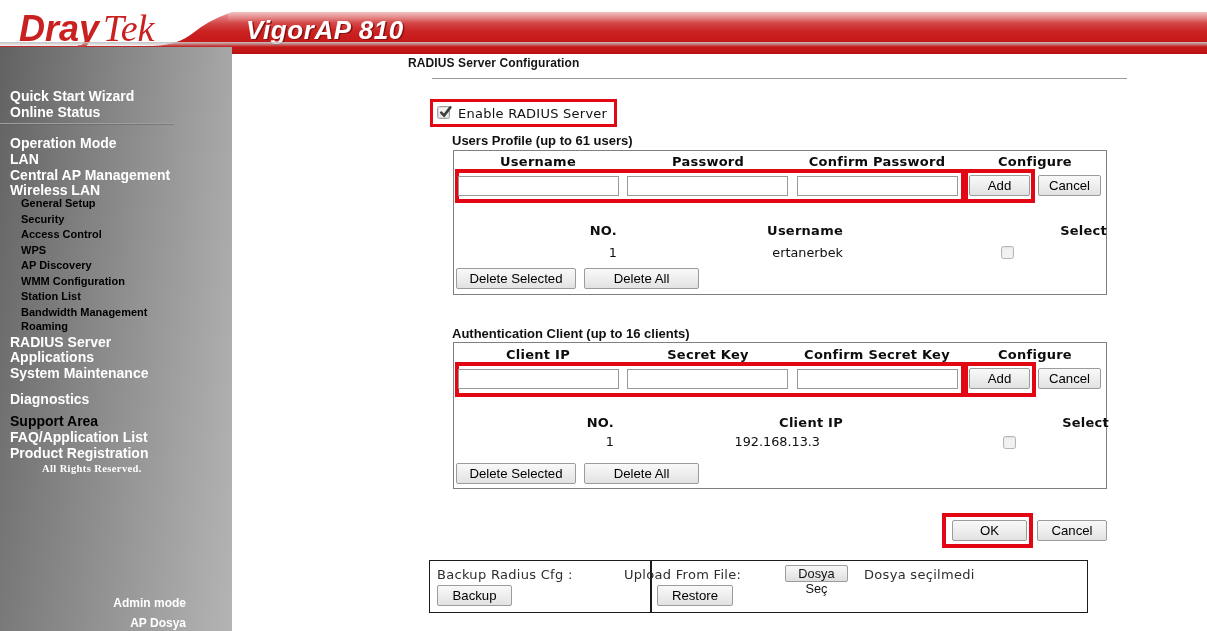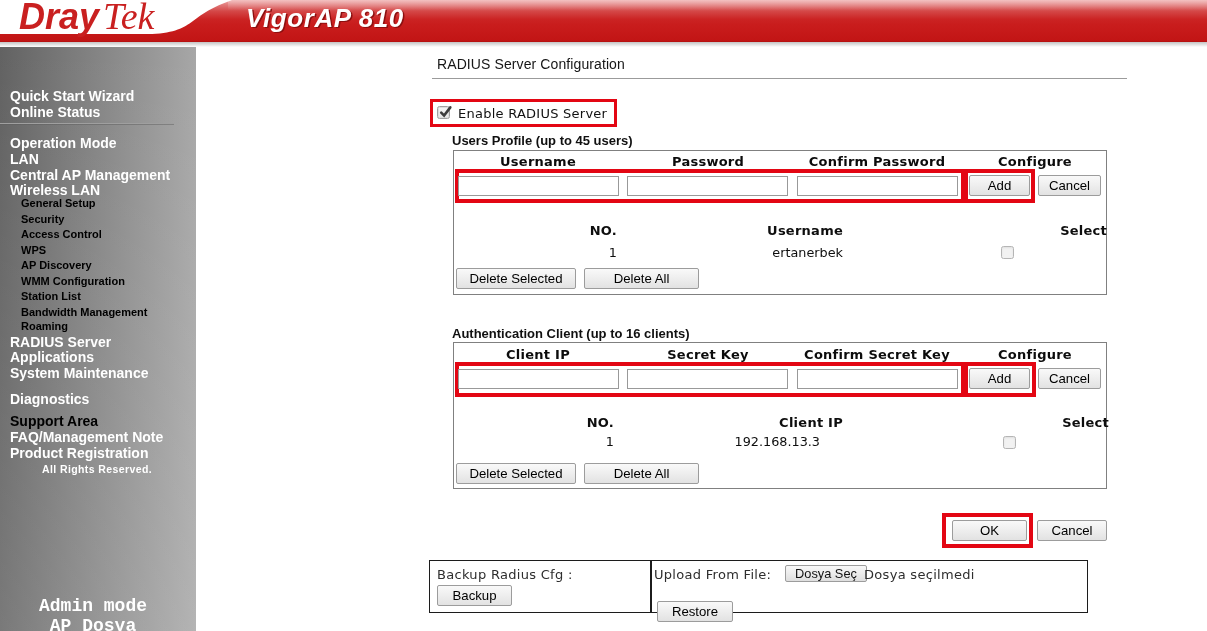--- a/index.html
+++ b/index.html
@@ -1,39 +1,39 @@
 <!DOCTYPE html>
 <html><head>
 <meta charset="utf-8">
 <style>
   * { margin:0; padding:0; box-sizing:border-box; }
   html,body { width:1207px; height:631px; background:#ffffff; overflow:hidden; }
   body { position:relative; font-family:"DejaVu Sans", sans-serif; }
 
   
-  .header { position:absolute; left:0; top:0; width:992px; height:42px; }
+  .header { position:absolute; left:0; top:12px; width:992px; height:42px; }
   .header-shadow { position:absolute; left:0; top:42px; width:1207px; height:5px;
     background:linear-gradient(#c3c3c3, rgba(255,255,255,0)); }
 
   
-  .sidebar { position:absolute; left:0; top:47px; width:196px; height:584px;
+  .sidebar { position:absolute; left:0; top:47px; width:232px; height:584px;
     background:linear-gradient(to bottom, rgba(255,255,255,0) 0%, rgba(255,255,255,0.15) 100%),
                linear-gradient(to right, #626262 0%, #a7a7a7 100%);
     font-family:"Liberation Sans", sans-serif; font-weight:bold; font-size:14px; }
   .nav-item { position:absolute; left:10px; white-space:nowrap; color:#ffffff; cursor:pointer; }
   .nav-item.sub { left:21px; color:#000000; font-size:11px; }
   .nav-item.dark { color:#000000; }
   .nav-divider { position:absolute; left:0; top:123px; width:174px; height:1px;
     background:#9f9f9f; box-shadow:0 1px 0 rgba(90,90,90,0.45); }
-  .nav-rights { position:absolute; left:42px; top:416px; color:#ffffff; font-size:10.5px; letter-spacing:0.4px; }
-  .nav-mode { position:absolute; left:0; width:186px; text-align:center; color:#ffffff; font-size:18px; cursor:pointer;font-family:Liberation Mono, monospace; }
+  .nav-rights { position:absolute; left:42px; top:416px; color:#ffffff; font-size:10.5px; letter-spacing:0.4px;font-family:Liberation Serif, serif; }
+  .nav-mode { position:absolute; left:0; width:186px; text-align:right; color:#ffffff; font-size:12px; cursor:pointer; }
 
   
-  .page-title { position:absolute; left:437px; top:56px; font-family:"Liberation Sans", sans-serif;
-    font-weight:normal; font-size:14px; color:#161616; letter-spacing:0.1px; }
+  .page-title { position:absolute; left:408px; top:56px; font-family:"Liberation Sans", sans-serif;
+    font-weight:bold; font-size:12px; color:#161616; letter-spacing:0.1px; }
   .title-rule { position:absolute; left:432px; top:78px; width:695px; height:1px; background:#9b9b9b; }
 
   .ann { position:absolute; border:4px solid #e30613; }
   .ann3 { border-width:3px; }
 
   .checkbox { position:absolute; width:12.5px; height:12.5px; border:1px solid #9f9f9f;
     border-radius:2.5px; background:linear-gradient(#f6f6f6,#e6e6e6);
     box-shadow:inset 0 0 0 1px #dcdcdc; }
   .checkbox svg { position:absolute; left:0px; top:-3px; overflow:visible; }
   .checkbox.plain { border-color:#b5b5b5; background:#f2f2f2; box-shadow:inset 0 1px 2px rgba(0,0,0,0.08); }
@@ -113,39 +113,39 @@
   <div class="nav-item sub" style="top:212px">AP Discovery</div>
   <div class="nav-item sub" style="top:228px">WMM Configuration</div>
   <div class="nav-item sub" style="top:243px">Station List</div>
   <div class="nav-item sub" style="top:259px">Bandwidth Management</div>
   <div class="nav-item sub" style="top:273px">Roaming</div>
   <div class="nav-item" style="top:287px">RADIUS Server</div>
   <div class="nav-item" style="top:302px">Applications</div>
   <div class="nav-item" style="top:318px">System Maintenance</div>
   <div class="nav-item" style="top:344px">Diagnostics</div>
   <div class="nav-item dark" style="top:366px">Support Area</div>
-  <div class="nav-item" style="top:382px">FAQ/Management Note</div>
+  <div class="nav-item" style="top:382px">FAQ/Application List</div>
   <div class="nav-item" style="top:398px">Product Registration</div>
   <div class="nav-rights">All Rights Reserved.</div>
   <div class="nav-mode" style="top:549px">Admin mode</div>
   <div class="nav-mode" style="top:569px">AP Dosya</div>
 </div>
 
 <div class="page-title">RADIUS Server Configuration</div>
 <div class="title-rule"></div>
 
 <div class="ann ann3" style="left:430px; top:99px; width:187px; height:28px;"></div>
 <span class="checkbox" style="left:437px; top:106px;">
   <svg width="16" height="16" viewBox="0 0 16 16">
     <path d="M3.2,8.6 L6.1,11.6 L12.3,3.4" stroke="#3d3d3d" stroke-width="2.6" fill="none" stroke-linecap="round"></path>
   </svg>
 </span>
 <div class="lbl" style="left:458px; top:106px;">Enable RADIUS Server</div>
 
-<div class="section-label" style="left:452px; top:133px;">Users Profile (up to 45 users)</div>
+<div class="section-label" style="left:452px; top:133px;">Users Profile (up to 61 users)</div>
 <div class="cfg-box box1"></div>
 
 <div class="col-head" style="left:448px; top:154px;">Username</div>
 <div class="col-head" style="left:618px; top:154px;">Password</div>
 <div class="col-head" style="left:787px; top:154px;">Confirm Password</div>
 <div class="col-head" style="left:945px; top:154px;">Configure</div>
 
 <div class="ann" style="left:455px; top:169px; width:510px; height:34px;"></div>
 <div class="ann" style="left:964px; top:169px; width:71px; height:34px;"></div>
 
@@ -193,16 +193,16 @@
 <button class="btn" style="left:584px; top:463px; width:115px; height:21px;">Delete All</button>
 
 <div class="ann" style="left:942px; top:513px; width:91px; height:35px;"></div>
 <button class="btn" style="left:952px; top:520px; width:75px; height:21px;">OK</button>
 <button class="btn" style="left:1037px; top:520px; width:70px; height:21px;">Cancel</button>
 
 <div class="backup-box"></div>
 <div class="backup-divider"></div>
 <div class="plain-label" style="left:437px; top:567px;">Backup Radius Cfg :</div>
 <button class="btn" style="left:437px; top:585px; width:75px; height:21px;">Backup</button>
-<div class="plain-label" style="left:654px; top:567px;text-align:center;">Upload From File:</div>
-<span class="file-btn" style="left:785px; top:565px; width:82px; height:17px;">Dosya Seç</span>
+<div class="plain-label" style="left:624px; top:567px;text-align:center;">Upload From File:</div>
+<span class="file-btn" style="left:785px; top:565px; width:63px; height:17px;">Dosya Seç</span>
 <div class="plain-label" style="left:864px; top:567px;">Dosya seçilmedi</div>
-<button class="btn" style="left:657px; top:585px; width:76px; height:21px;margin-top:16px;">Restore</button>
+<button class="btn" style="left:657px; top:585px; width:76px; height:21px;">Restore</button>
 
 </body></html>

